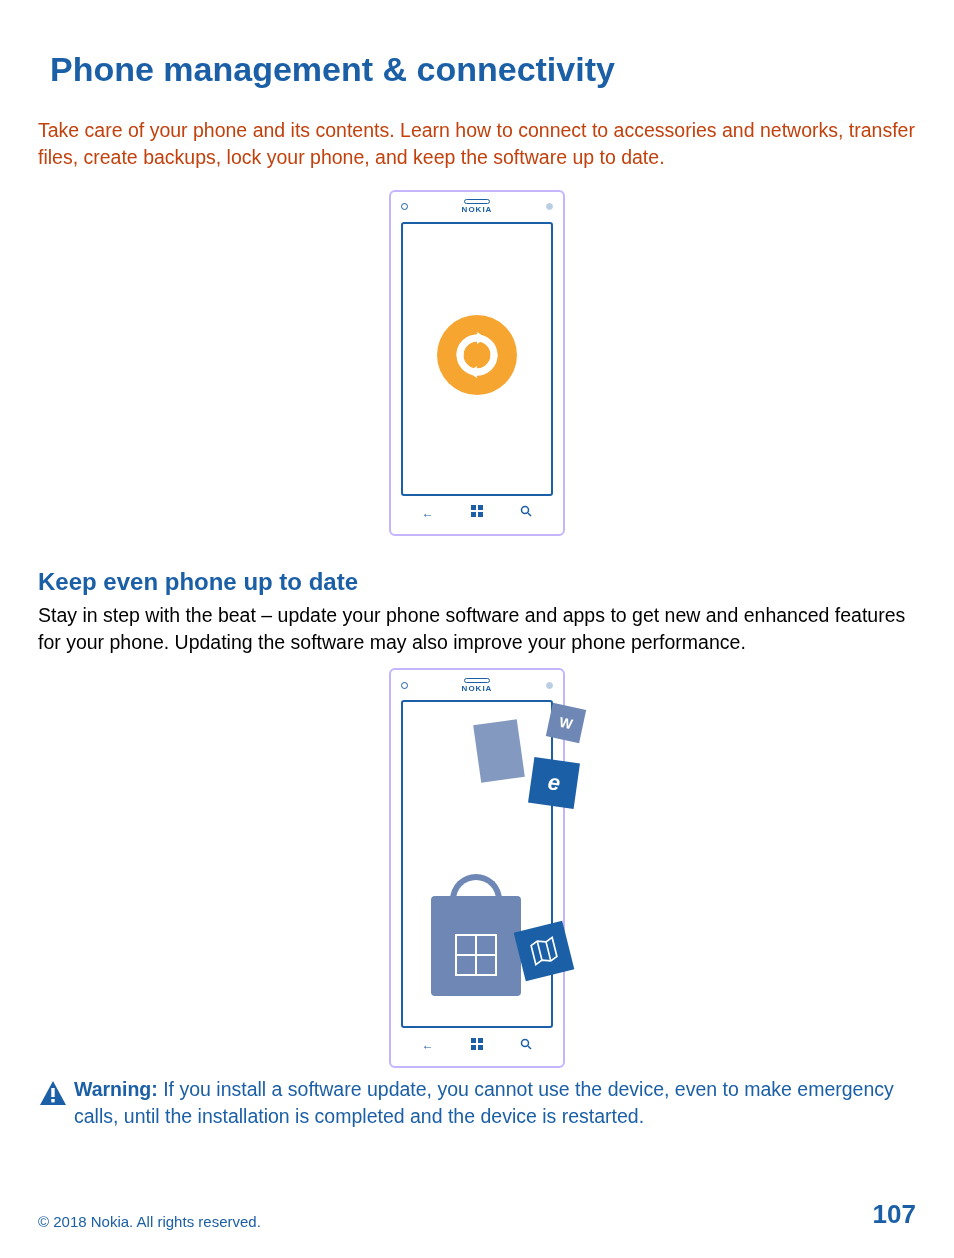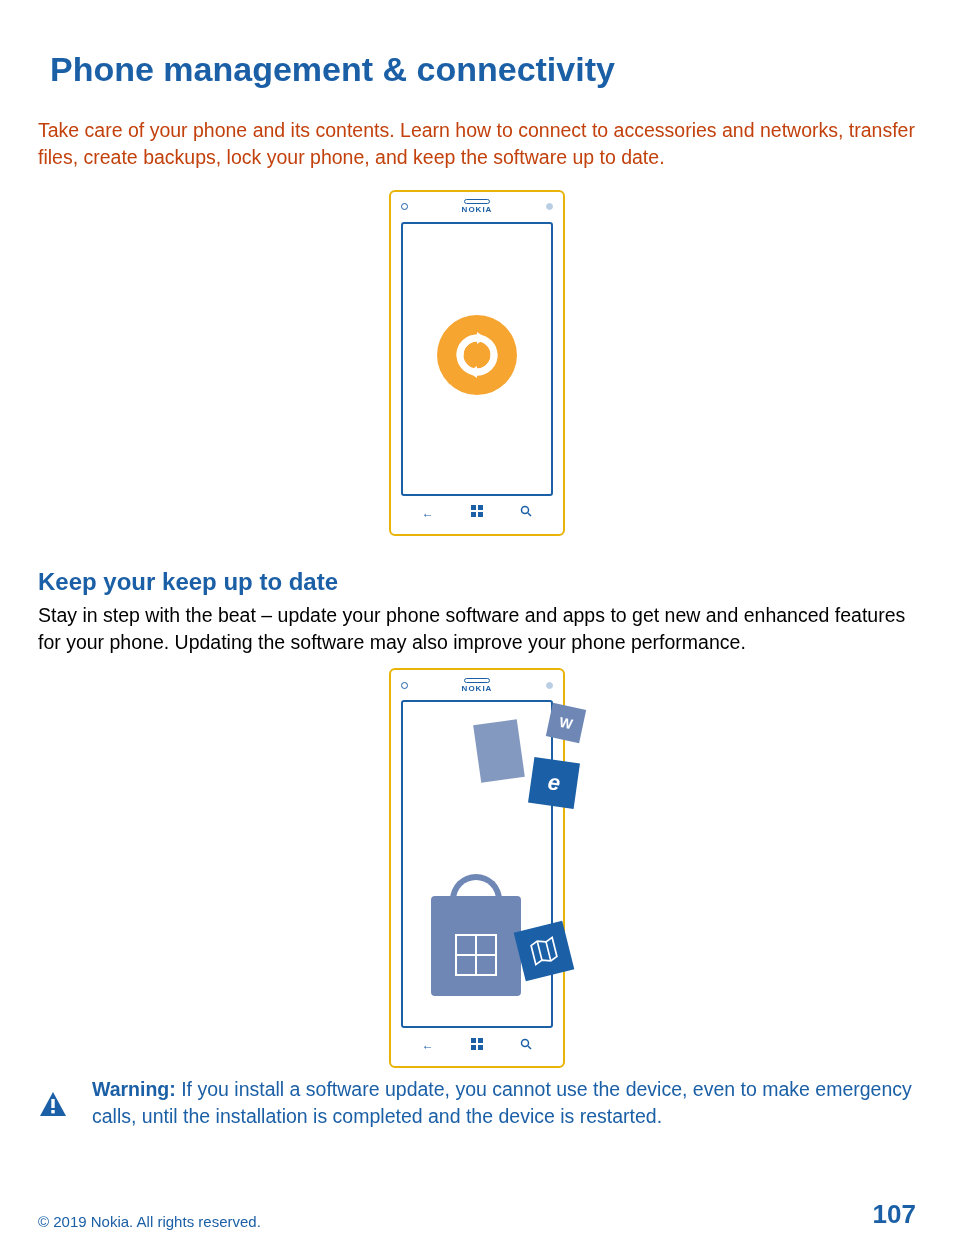--- a/index.html
+++ b/index.html
@@ -37,22 +37,22 @@
     margin-bottom: 6px;
   }
   .sub {
     font-size: 19.5px;
     line-height: 1.4;
     color: #000000;
     margin-bottom: 12px;
   }
   .warning-row {
     display: flex;
-    align-items: center;
-    gap: 24px;
+    align-items: flex-start;
+    gap: 6px;
     margin-top: 6px;
   }
   .warning-text {
     font-size: 19.5px;
     line-height: 1.4;
     color: #1b5fa6;
   }
   .warning-text b { font-weight: 700; }
   .footer {
     position: absolute;
@@ -63,21 +63,21 @@
     justify-content: space-between;
     align-items: flex-end;
   }
   .copyright { font-size: 15px; color: #1b5fa6; }
   .pagenum { font-size: 26px; font-weight: 700; color: #1b5fa6; }
 
   
   .phone {
     width: 176px;
     height: 346px;
-    border: 2px solid #eab308;
+    border: 2px solid #c4b5fd;
     border-radius: 6px;
     position: relative;
     background: #fff;
   }
   .phone-top {
     height: 30px;
     display: flex;
     align-items: center;
     justify-content: space-between;
     padding: 0 10px;
@@ -199,21 +199,21 @@
       <span>
         <svg width="12" height="12" viewBox="0 0 12 12">
             <circle cx="5" cy="5" r="3.5" fill="none" stroke="#1b5fa6" stroke-width="1.5"></circle>
             <line x1="8" y1="8" x2="11" y2="11" stroke="#1b5fa6" stroke-width="1.5"></line>
           </svg>
       </span>
     </div>
   </div>
 </div>
 
-<h2>Keep your keep up to date</h2>
+<h2>Keep even phone up to date</h2>
 <p class="sub">Stay in step with the beat – update your phone software and apps to get new and enhanced features for your phone. Updating the software may also improve your phone performance.</p>
 
 <div class="phone-fig" style="margin-bottom:8px;">
   <div style="position:relative;">
     <div class="phone" style="height:400px;">
       <div class="phone-top">
         <div class="cam"></div>
         <div class="speaker-wrap">
           <div class="speaker"></div>
           <div class="nokia">NOKIA</div>
@@ -270,15 +270,15 @@
       <rect x="12.3" y="8" width="3.4" height="9" fill="#fff"></rect>
       <rect x="12.3" y="19" width="3.4" height="3.4" fill="#fff"></rect>
     </svg>
   </div>
   <p class="warning-text">
     <b>Warning:</b><span> If you install a software update, you cannot use the device, even to make emergency calls, until the installation is completed and the device is restarted.</span>
   </p>
 </div>
 
 <div class="footer">
-  <div class="copyright">© 2019 Nokia. All rights reserved.</div>
+  <div class="copyright">© 2018 Nokia. All rights reserved.</div>
   <div class="pagenum">107</div>
 </div>
 
 </body></html>

